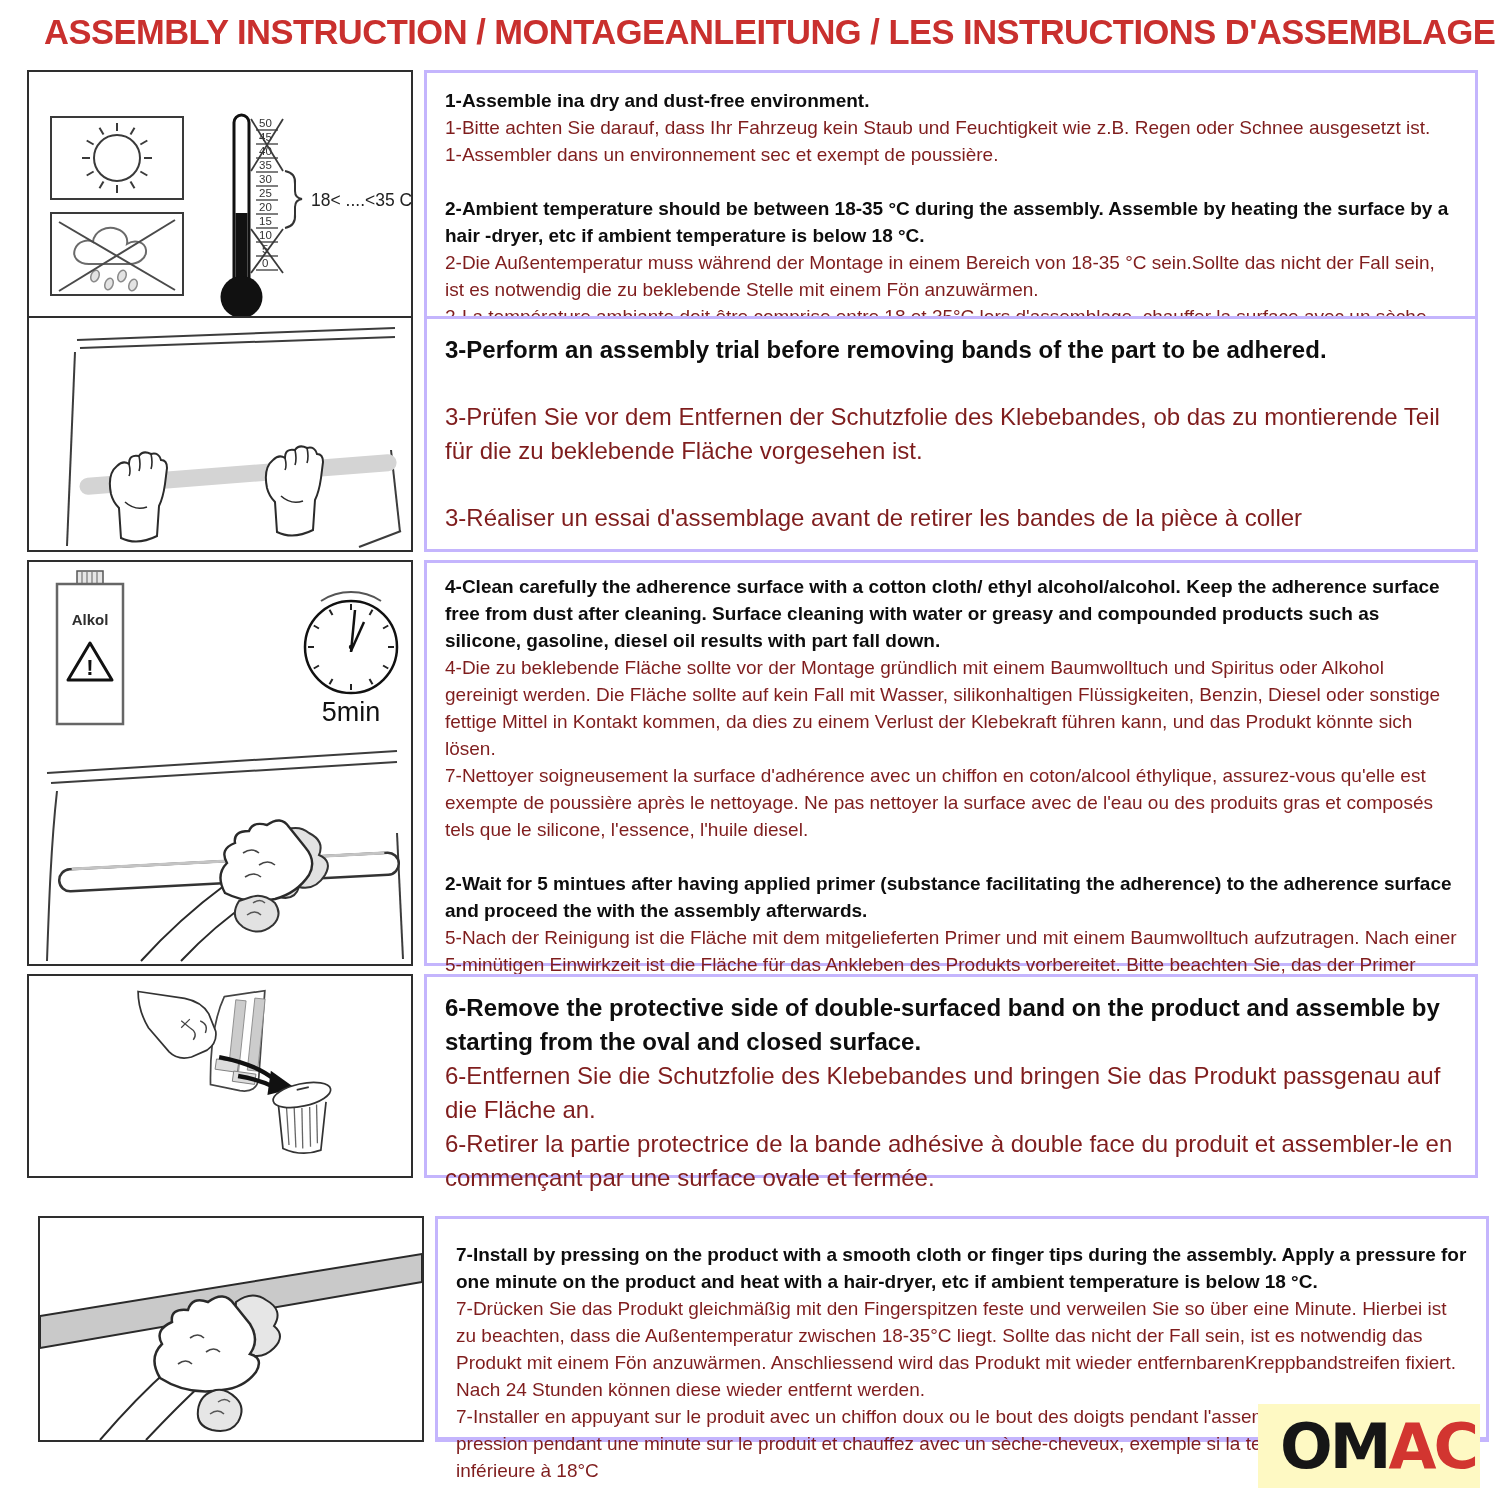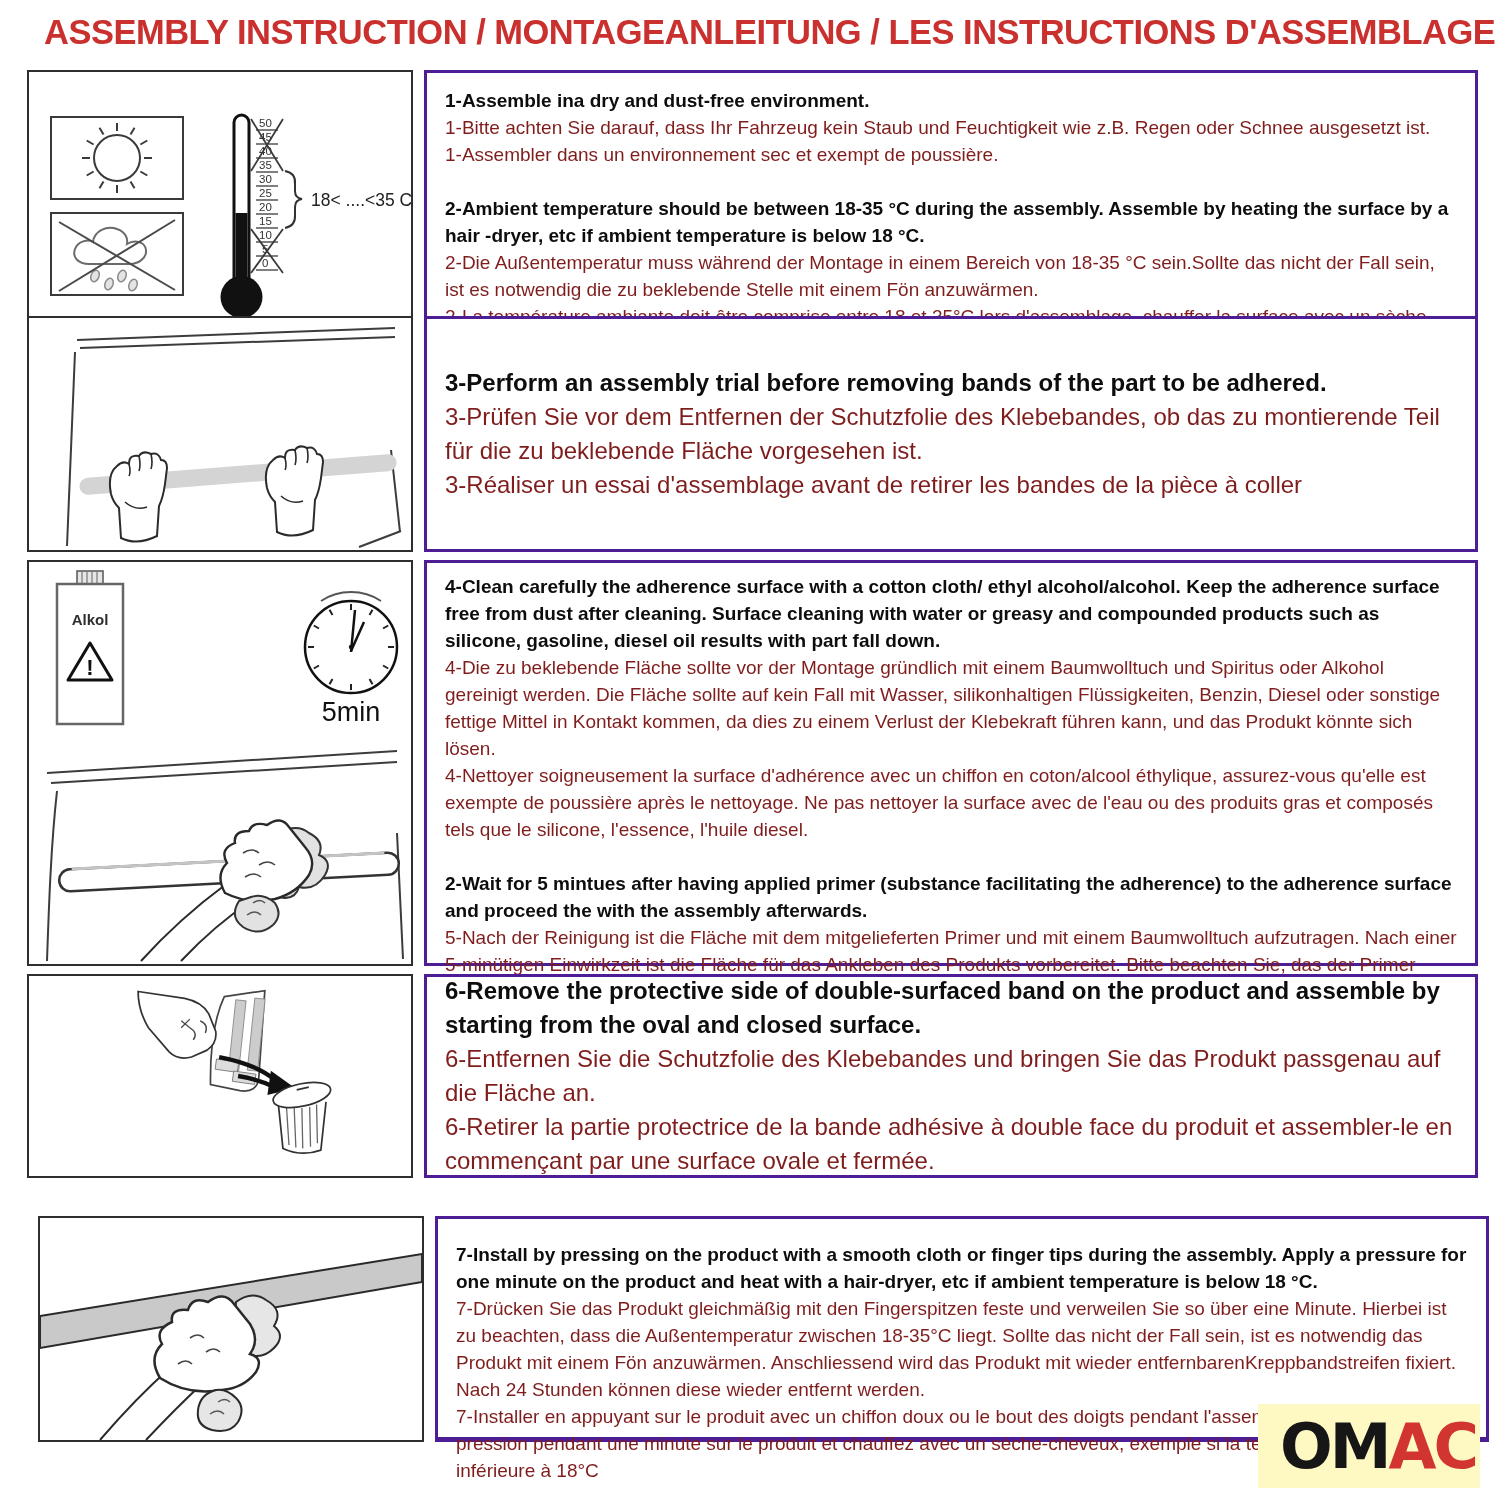--- a/index.html
+++ b/index.html
@@ -1,28 +1,28 @@
 <!DOCTYPE html>
 <html><head>
 <meta charset="utf-8">
 <style>
   html,body{margin:0;padding:0;background:#fff;}
   body{width:1500px;height:1500px;position:relative;font-family:"Liberation Sans",sans-serif;overflow:hidden;}
   .page-title{position:absolute;left:44px;top:12px;width:1430px;font-size:35px;font-weight:bold;letter-spacing:-.5px;color:#c9302e;white-space:nowrap;transform:scaleX(.985);transform-origin:left;}
   .row{position:absolute;left:27px;width:1451px;}
   .illus{position:absolute;left:0;top:0;width:386px;height:100%;border:2px solid #2e2e2e;box-sizing:border-box;background:#fff;}
   .illus svg{width:100%;height:100%;display:block;}
-  .textbox{position:absolute;left:397px;right:0;top:0;bottom:0;border:3px solid #4c1d95;box-sizing:border-box;background:#fff;padding:14px 18px;}
+  .textbox{position:absolute;left:397px;right:0;top:0;bottom:0;border:3px solid #c4b5fd;box-sizing:border-box;background:#fff;padding:14px 18px;}
   .textbox p{margin:0;}
   .small-text p{font-size:19px;line-height:27px;}
   .big-text p{font-size:24px;line-height:34px;}
   .b{font-weight:bold;color:#0d0d0d;}
   .r{font-weight:normal;color:#7f1d1d;}
   .gap{margin-top:27px !important;}
-  .vcenter{display:flex;flex-direction:column;justify-content:center;}
+  .vcenter{display:flex;flex-direction:column;justify-content:space-between;}
   #row5 .textbox{border-bottom-width:5px;padding-top:22px;}
   .logo{position:absolute;top:1404px;right:20px;height:84px;background:#fef9c3;padding:0 4px 0 22px;display:flex;align-items:center;font-family:"DejaVu Sans",sans-serif;font-weight:bold;font-size:62px;letter-spacing:-3px;}
   .logo .lb{color:#161616;}
   .logo .lr{color:#d23530;}
   text{font-family:"Liberation Sans",sans-serif;}
 </style>
 </head>
 <body>
 
 <div class="page-title">ASSEMBLY INSTRUCTION / MONTAGEANLEITUNG / LES INSTRUCTIONS D'ASSEMBLAGE</div>
@@ -212,21 +212,21 @@
             <path d="M216,314 q9,-6 16,0"></path>
         </g>
         <path d="M210,338 q-10,16 4,26 q16,10 30,-2 q10,-10 2,-22 q-12,-10 -24,-6 z" fill="#e2e2e2" stroke="#333" stroke-width="2"></path>
         <path d="M218,352 q8,-6 14,0 M224,340 q7,-5 12,0" stroke="#555" stroke-width="1.5" fill="none"></path>
       </g>
     </svg>
   </div>
   <div class="textbox small-text" style="padding-top:10px;">
     <p class="b">4-Clean carefully the adherence surface with a cotton cloth/ ethyl alcohol/alcohol. Keep the adherence surface free from dust after cleaning. Surface cleaning with water or greasy and compounded products such as silicone, gasoline, diesel oil results with part fall down.</p>
     <p class="r">4-Die zu beklebende Fläche sollte vor der Montage gründlich mit einem Baumwolltuch und Spiritus oder Alkohol gereinigt werden. Die Fläche sollte auf kein Fall mit Wasser, silikonhaltigen Flüssigkeiten, Benzin, Diesel oder sonstige fettige Mittel in Kontakt kommen, da dies zu einem Verlust der Klebekraft führen kann, und das Produkt könnte sich lösen.</p>
-    <p class="r">4-Nettoyer soigneusement la surface d'adhérence avec un chiffon en coton/alcool éthylique, assurez-vous qu'elle est exempte de poussière après le nettoyage. Ne pas nettoyer la surface avec de l'eau ou des produits gras et composés tels que le silicone, l'essence, l'huile diesel.</p>
+    <p class="r">7-Nettoyer soigneusement la surface d'adhérence avec un chiffon en coton/alcool éthylique, assurez-vous qu'elle est exempte de poussière après le nettoyage. Ne pas nettoyer la surface avec de l'eau ou des produits gras et composés tels que le silicone, l'essence, l'huile diesel.</p>
     <p class="b gap">2-Wait for 5 mintues after having applied primer (substance facilitating the adherence) to the adherence surface and proceed the with the assembly afterwards.</p>
     <p class="r">5-Nach der Reinigung ist die Fläche mit dem mitgelieferten Primer und mit einem Baumwolltuch aufzutragen. Nach einer 5-minütigen Einwirkzeit ist die Fläche für das Ankleben des Produkts vorbereitet. Bitte beachten Sie, das der Primer nicht zum Reinigen des Produktes vorgesehen ist.</p>
     <p class="r">5-Attender 5 minutes après l'application de l'apprêt (substance facilitant l'adhérence) sur la surface d'adhérence et procéder ensuite à l'assemblage</p>
   </div>
 </div>
 
 <div class="row" id="row4" style="top:974px;height:204px;">
   <div class="illus">
     <svg viewBox="0 0 382 232">
       <g>

